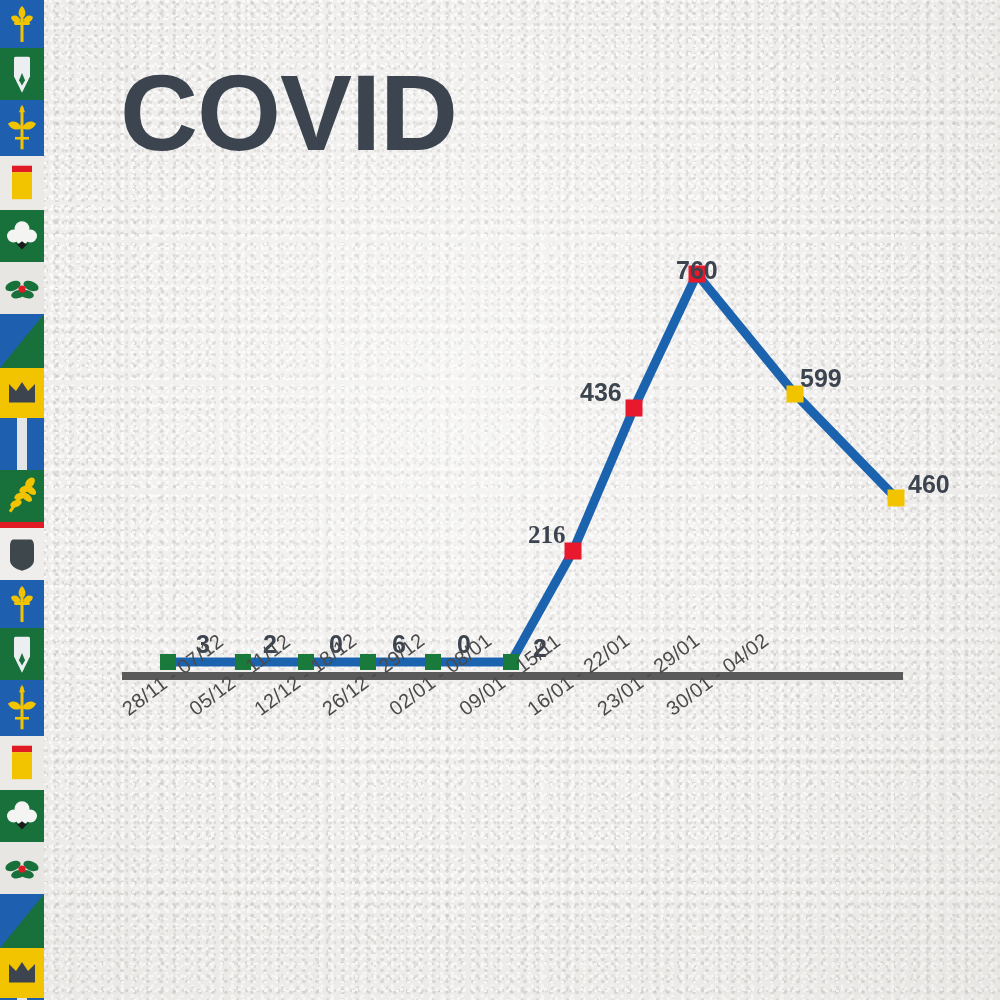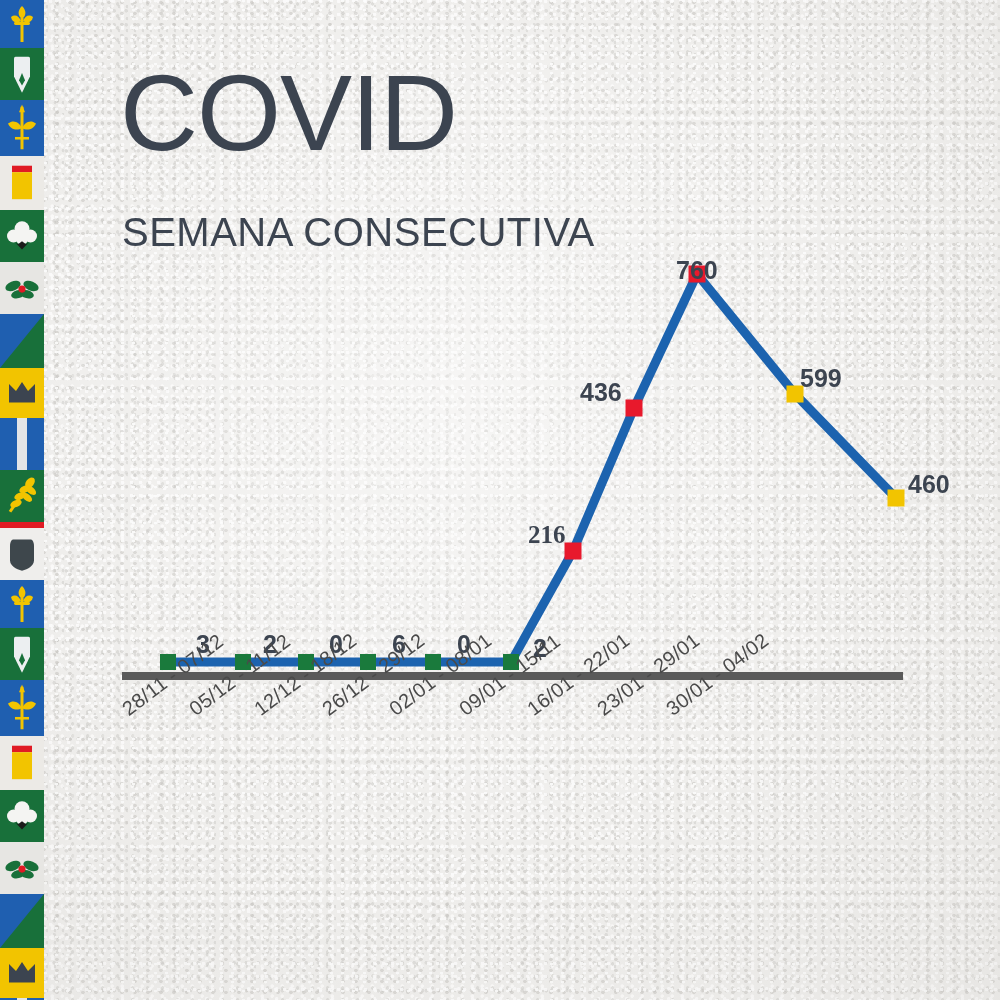--- a/index.html
+++ b/index.html
@@ -39,21 +39,21 @@
   .tile{
     position:relative;width:44px;box-sizing:border-box;
     display:flex;align-items:center;justify-content:center;
     overflow:hidden;
   }
   .tile svg{display:block;}
 
   
   #headline{
     position:absolute;left:120px;top:62px;
-    font-weight:normal;font-size:108px;line-height:.95;
+    font-weight:bold;font-size:108px;line-height:.95;
     letter-spacing:-1px;color:#3c4450;text-align:center;
   }
   #subheadline{
     position:absolute;left:122px;top:208px;
     font-size:40px;line-height:1.22;color:#3c4450;
     letter-spacing:.5px;font-weight:400;
   }
 
   
   #chart{position:absolute;left:0;top:0;width:1000px;height:1000px;}
@@ -225,21 +225,20 @@
     </div>
     <div class="tile" style="height: 52px; background: rgb(31, 95, 176);">
       <svg width="44" height="52" viewBox="0 0 44 52">
         <rect x="17" y="0" width="10" height="52" fill="#e3e5e7"></rect>
       </svg>
     </div>
   </div>
 
 <div id="headline">COVID</div>
 <div id="subheadline">
-  <div>SEMANA CONSECUTIVA</div>
 </div>
 
 <div id="chart">
   <svg id="chart-svg" width="1000" height="1000">
       <line x1="122" y1="676" x2="903" y2="676" stroke="#5a5a5a" stroke-width="8"></line>
       <polyline points="168,662 243,662 306,662 368,662 433,662 511,662 573,551 634,408 697,274 795,394 896,498" fill="none" stroke="#1c63af" stroke-width="9" stroke-linejoin="round" stroke-linecap="butt"></polyline>
       <rect x="160" y="654" width="16" height="16" fill="#1a7a3c"></rect>
       <rect x="235" y="654" width="16" height="16" fill="#1a7a3c"></rect>
       <rect x="298" y="654" width="16" height="16" fill="#1a7a3c"></rect>
       <rect x="360" y="654" width="16" height="16" fill="#1a7a3c"></rect>

